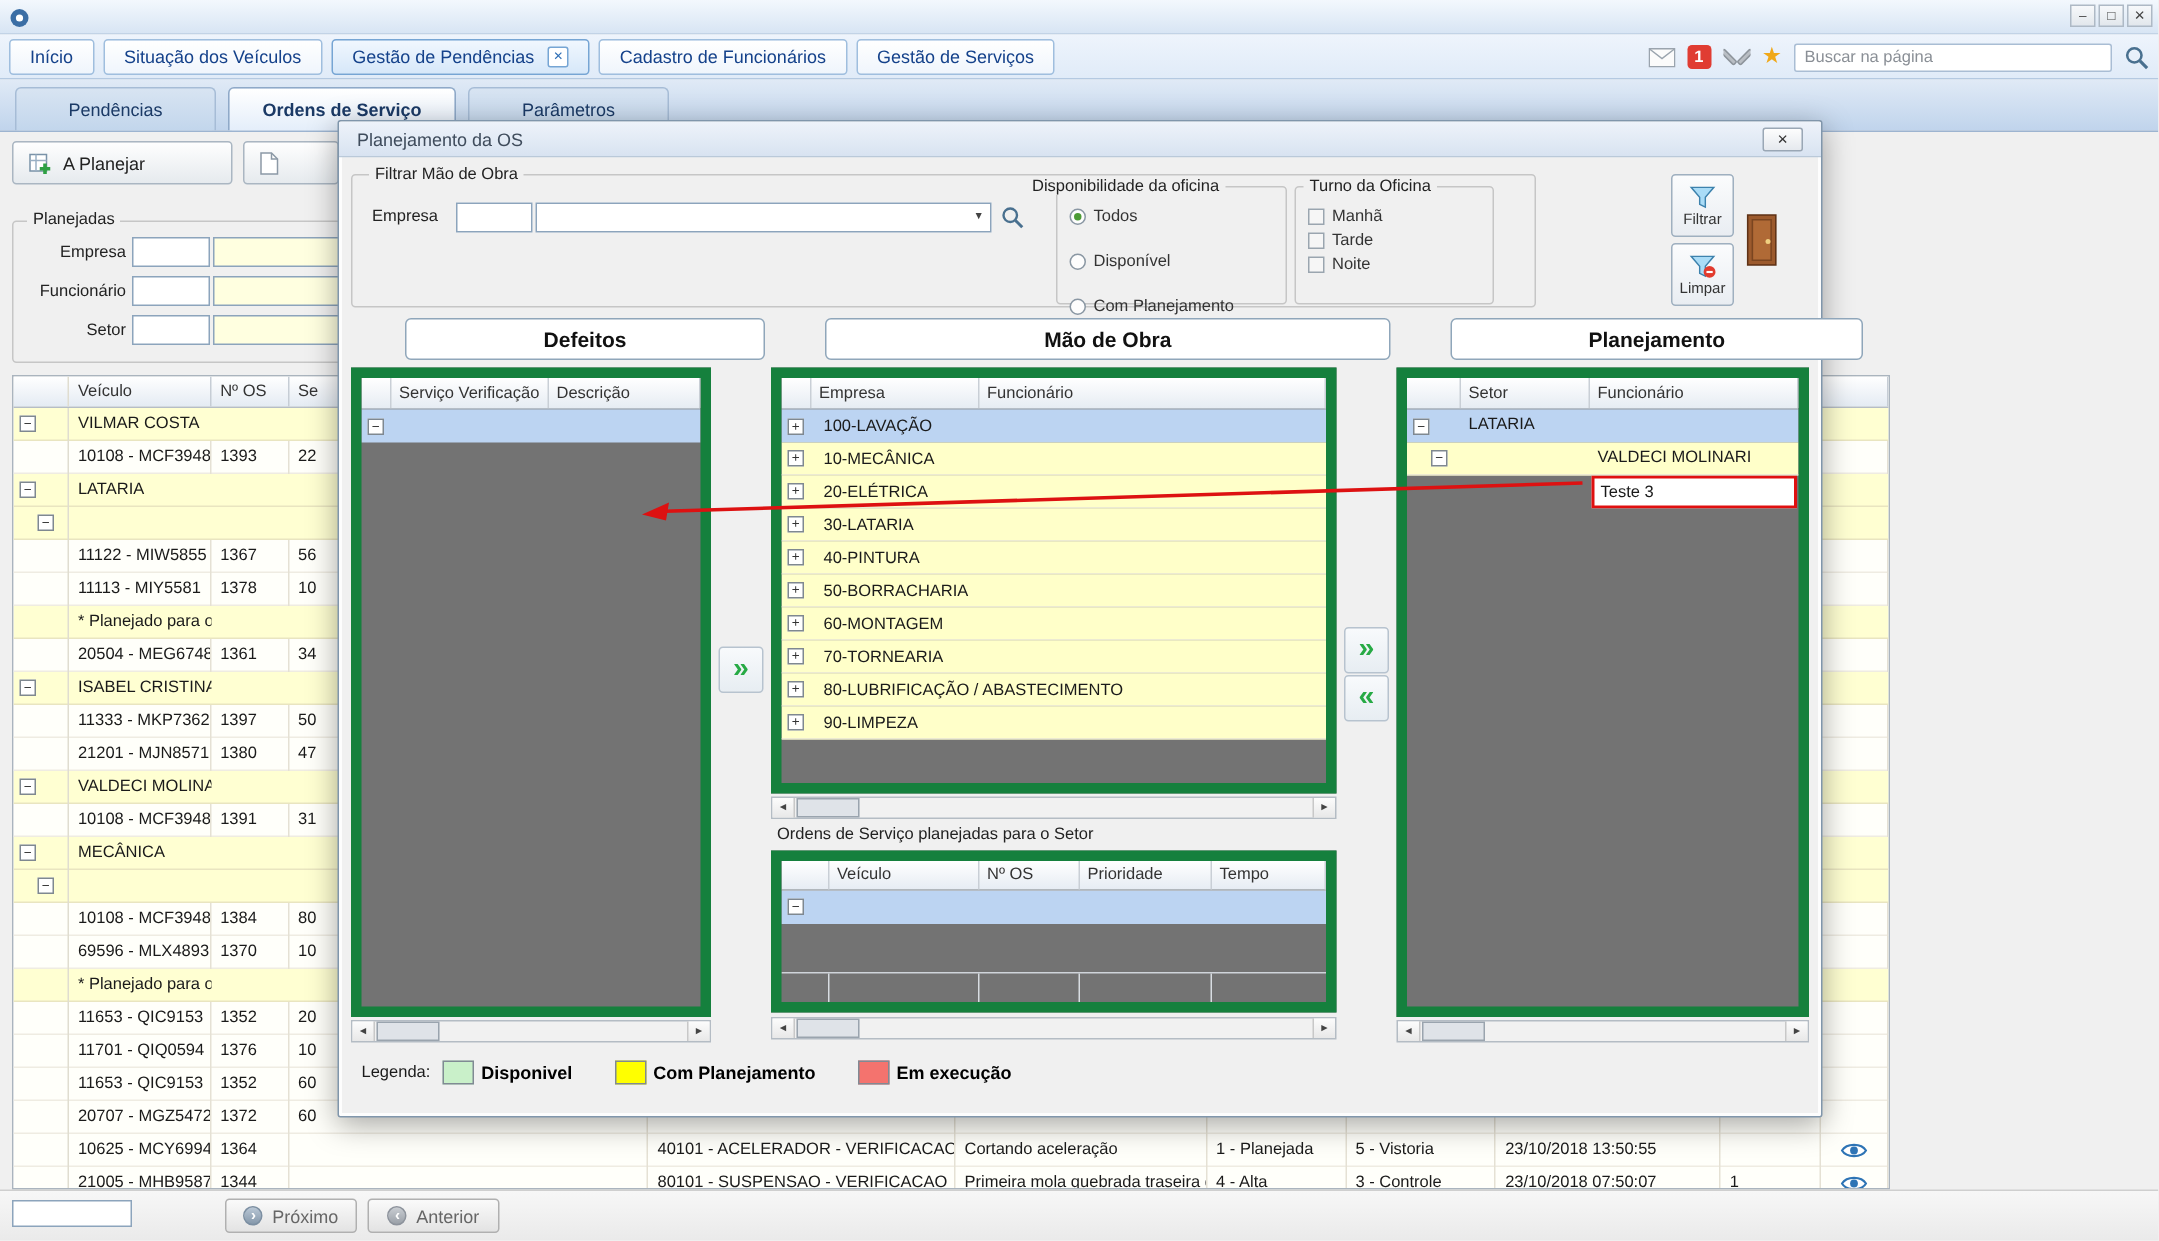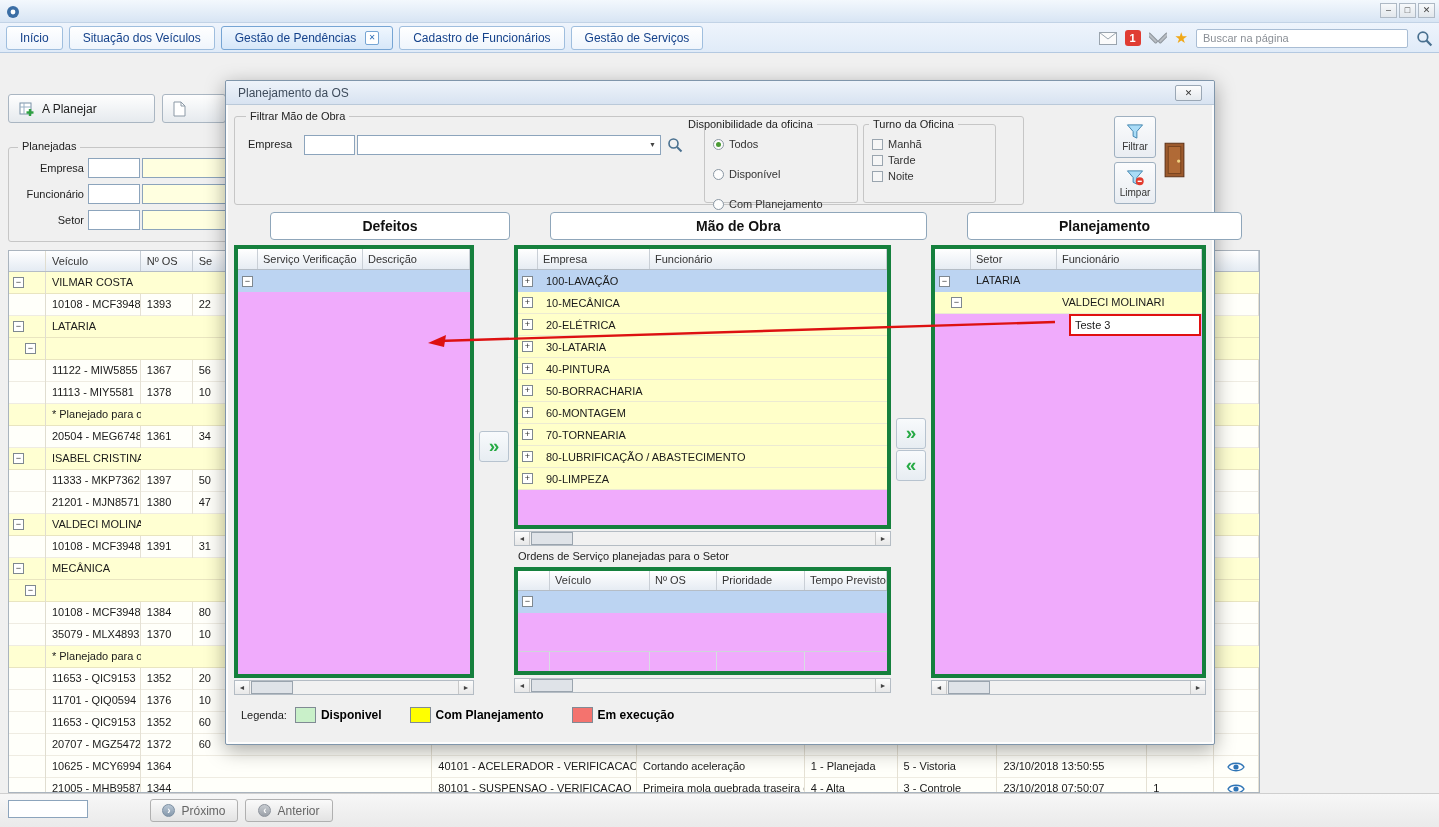--- a/index.html
+++ b/index.html
@@ -67,21 +67,21 @@
   .gb { position:absolute; border:1px solid #c6c6c6; border-radius:3px; }
   .gblabel { position:absolute; background:#f0f0f0; padding:0 4px; font-size:11px; color:#222; z-index:2; }
   .combo { position:absolute; border:1px solid #8ca4bc; background:#fff; height:20px; }
   .combo .arr { position:absolute; right:4px; top:5px; font-size:7px; color:#444; }
   .radiorow, .cbrow { display:flex; align-items:center; gap:5px; height:14px; font-size:11px; color:#333; }
   .radio { width:11px; height:11px; border:1px solid #8a97a3; border-radius:50%; background:#fdfdfd; display:flex; align-items:center; justify-content:center; }
   .dot { width:5px; height:5px; border-radius:50%; background:#4c9b35; display:block; }
   .cb { width:11px; height:11px; border:1px solid #9aa5af; background:#f6f6f6; }
   .sqbtn { position:absolute; width:42px; height:42px; border:1px solid #9fb0c0; border-radius:3px; background:linear-gradient(#fbfcfd,#e9edf2); display:flex; flex-direction:column; align-items:center; justify-content:center; font-size:10px; color:#333; gap:1px; }
   .paneltitle { position:absolute; height:28px; background:#fff; border:1px solid #8fa6ba; border-radius:4px; font-weight:bold; font-size:14px; color:#111; display:flex; align-items:center; justify-content:center;margin-left:36px; }
-  .grid { position:absolute; background:#f0abfc; border:4px solid #15803d; overflow:hidden; }
+  .grid { position:absolute; background:#737373; border:7px solid #15803d; overflow:hidden; }
   .ghead { display:flex; height:21px; background:linear-gradient(#ffffff,#e6ecf3); border-bottom:1px solid #b5bdc6; }
   .ghead .gc { border-right:1px solid #c9cfd6; font-size:11px; color:#333; line-height:20px; padding-left:5px; overflow:hidden; white-space:nowrap; }
   .gc.dind{width:20px; padding-left:0 !important; display:flex; align-items:center;}
   .gc.dsv{width:105px} .gc.dde{flex:1}
   .gc.mind{width:20px; padding-left:0 !important; display:flex; align-items:center;}
   .gc.memp{width:112px} .gc.mfun{flex:1}
   .gc.pind{width:36px; padding-left:0 !important; display:flex; align-items:center;}
   .gc.pset{width:86px} .gc.pfun{flex:1}
   .drow, .mrow, .prow { display:flex; height:22px; align-items:center; font-size:11px; }
   .drow .gc, .mrow .gc, .prow .gc { line-height:21px; padding-left:5px; overflow:hidden; white-space:nowrap; height:22px; }
@@ -153,20 +153,25 @@
       <input class="searchbox" placeholder="Buscar na página" style="">
       <span style="display:inline-flex">
         <svg width="17" height="17" viewBox="0 0 16 16">
             <circle cx="6.5" cy="6.5" r="4.5" fill="none" stroke="#49708f" stroke-width="1.6"></circle>
             <line x1="10" y1="10" x2="14.5" y2="14.5" stroke="#49708f" stroke-width="2"></line>
           </svg>
       </span>
     </div>
   </div>
 
+  <div class="subtabbar abs">
+    <span class="subtab">Pendências</span>
+    <span class="subtab active">Ordens de Serviço</span>
+    <span class="subtab">Parâmetros</span>
+  </div>
 
   <div class="toolbtn abs" style="left:8px; top:94px; width:147px;">
     <svg width="16" height="16" viewBox="0 0 16 16">
         <rect x="1" y="2" width="11" height="11" fill="#fff" stroke="#7a92a8"></rect>
         <line x1="1" y1="6" x2="12" y2="6" stroke="#9ab0c4"></line>
         <line x1="5" y1="2" x2="5" y2="13" stroke="#9ab0c4"></line>
         <g stroke="#2ea043" stroke-width="2.4">
           <line x1="11" y1="8" x2="11" y2="15"></line>
           <line x1="7.5" y1="11.5" x2="14.5" y2="11.5"></line>
         </g>
@@ -525,21 +530,21 @@
             <svg width="18" height="12" viewBox="0 0 18 12" style="visibility: hidden;">
               <path d="M1 6 C4 1 14 1 17 6 C14 11 4 11 1 6 Z" fill="#fff" stroke="#2e74b5" stroke-width="1.4"></path>
               <circle cx="9" cy="6" r="2.6" fill="#2e74b5"></circle>
             </svg>
           </span>
         </div>
         <div class="tg-row d">
           <span class="c ind">
             <i class="expand" style="visibility: hidden;"></i>
           </span>
-          <span class="c v">35079 - MLX4893</span>
+          <span class="c v">69596 - MLX4893</span>
           <span class="c o">1370</span>
           <span class="c cse">10</span>
           <span class="c sv"></span>
           <span class="c de"></span>
           <span class="c st"></span>
           <span class="c ti"></span>
           <span class="c da"></span>
           <span class="c nu"></span>
           <span class="c ey">
             <svg width="18" height="12" viewBox="0 0 18 12" style="visibility: hidden;">
@@ -935,21 +940,21 @@
       <div class="prow plan">
         <span class="gc pind">
             <i class="expand lv1">−</i>
           </span>
         <span class="gc pset"></span>
         <span class="gc pfun">VALDECI MOLINARI</span>
       </div>
       <div class="prow">
         <span class="gc pind"></span>
         <span class="gc pset"></span>
-        <span class="gc pfun" style="padding-left:0;margin-left:11px;">
+        <span class="gc pfun" style="padding-left:0;">
             <span class="redbox">Teste 3</span>
           </span>
       </div>
     </div>
     <div class="hscroll" style="left:705px; top:599px; width:275px;">
       <span class="sarrow">◄</span>
       <span class="sthumb"></span>
       <span class="sarrow r">►</span>
     </div>
 

